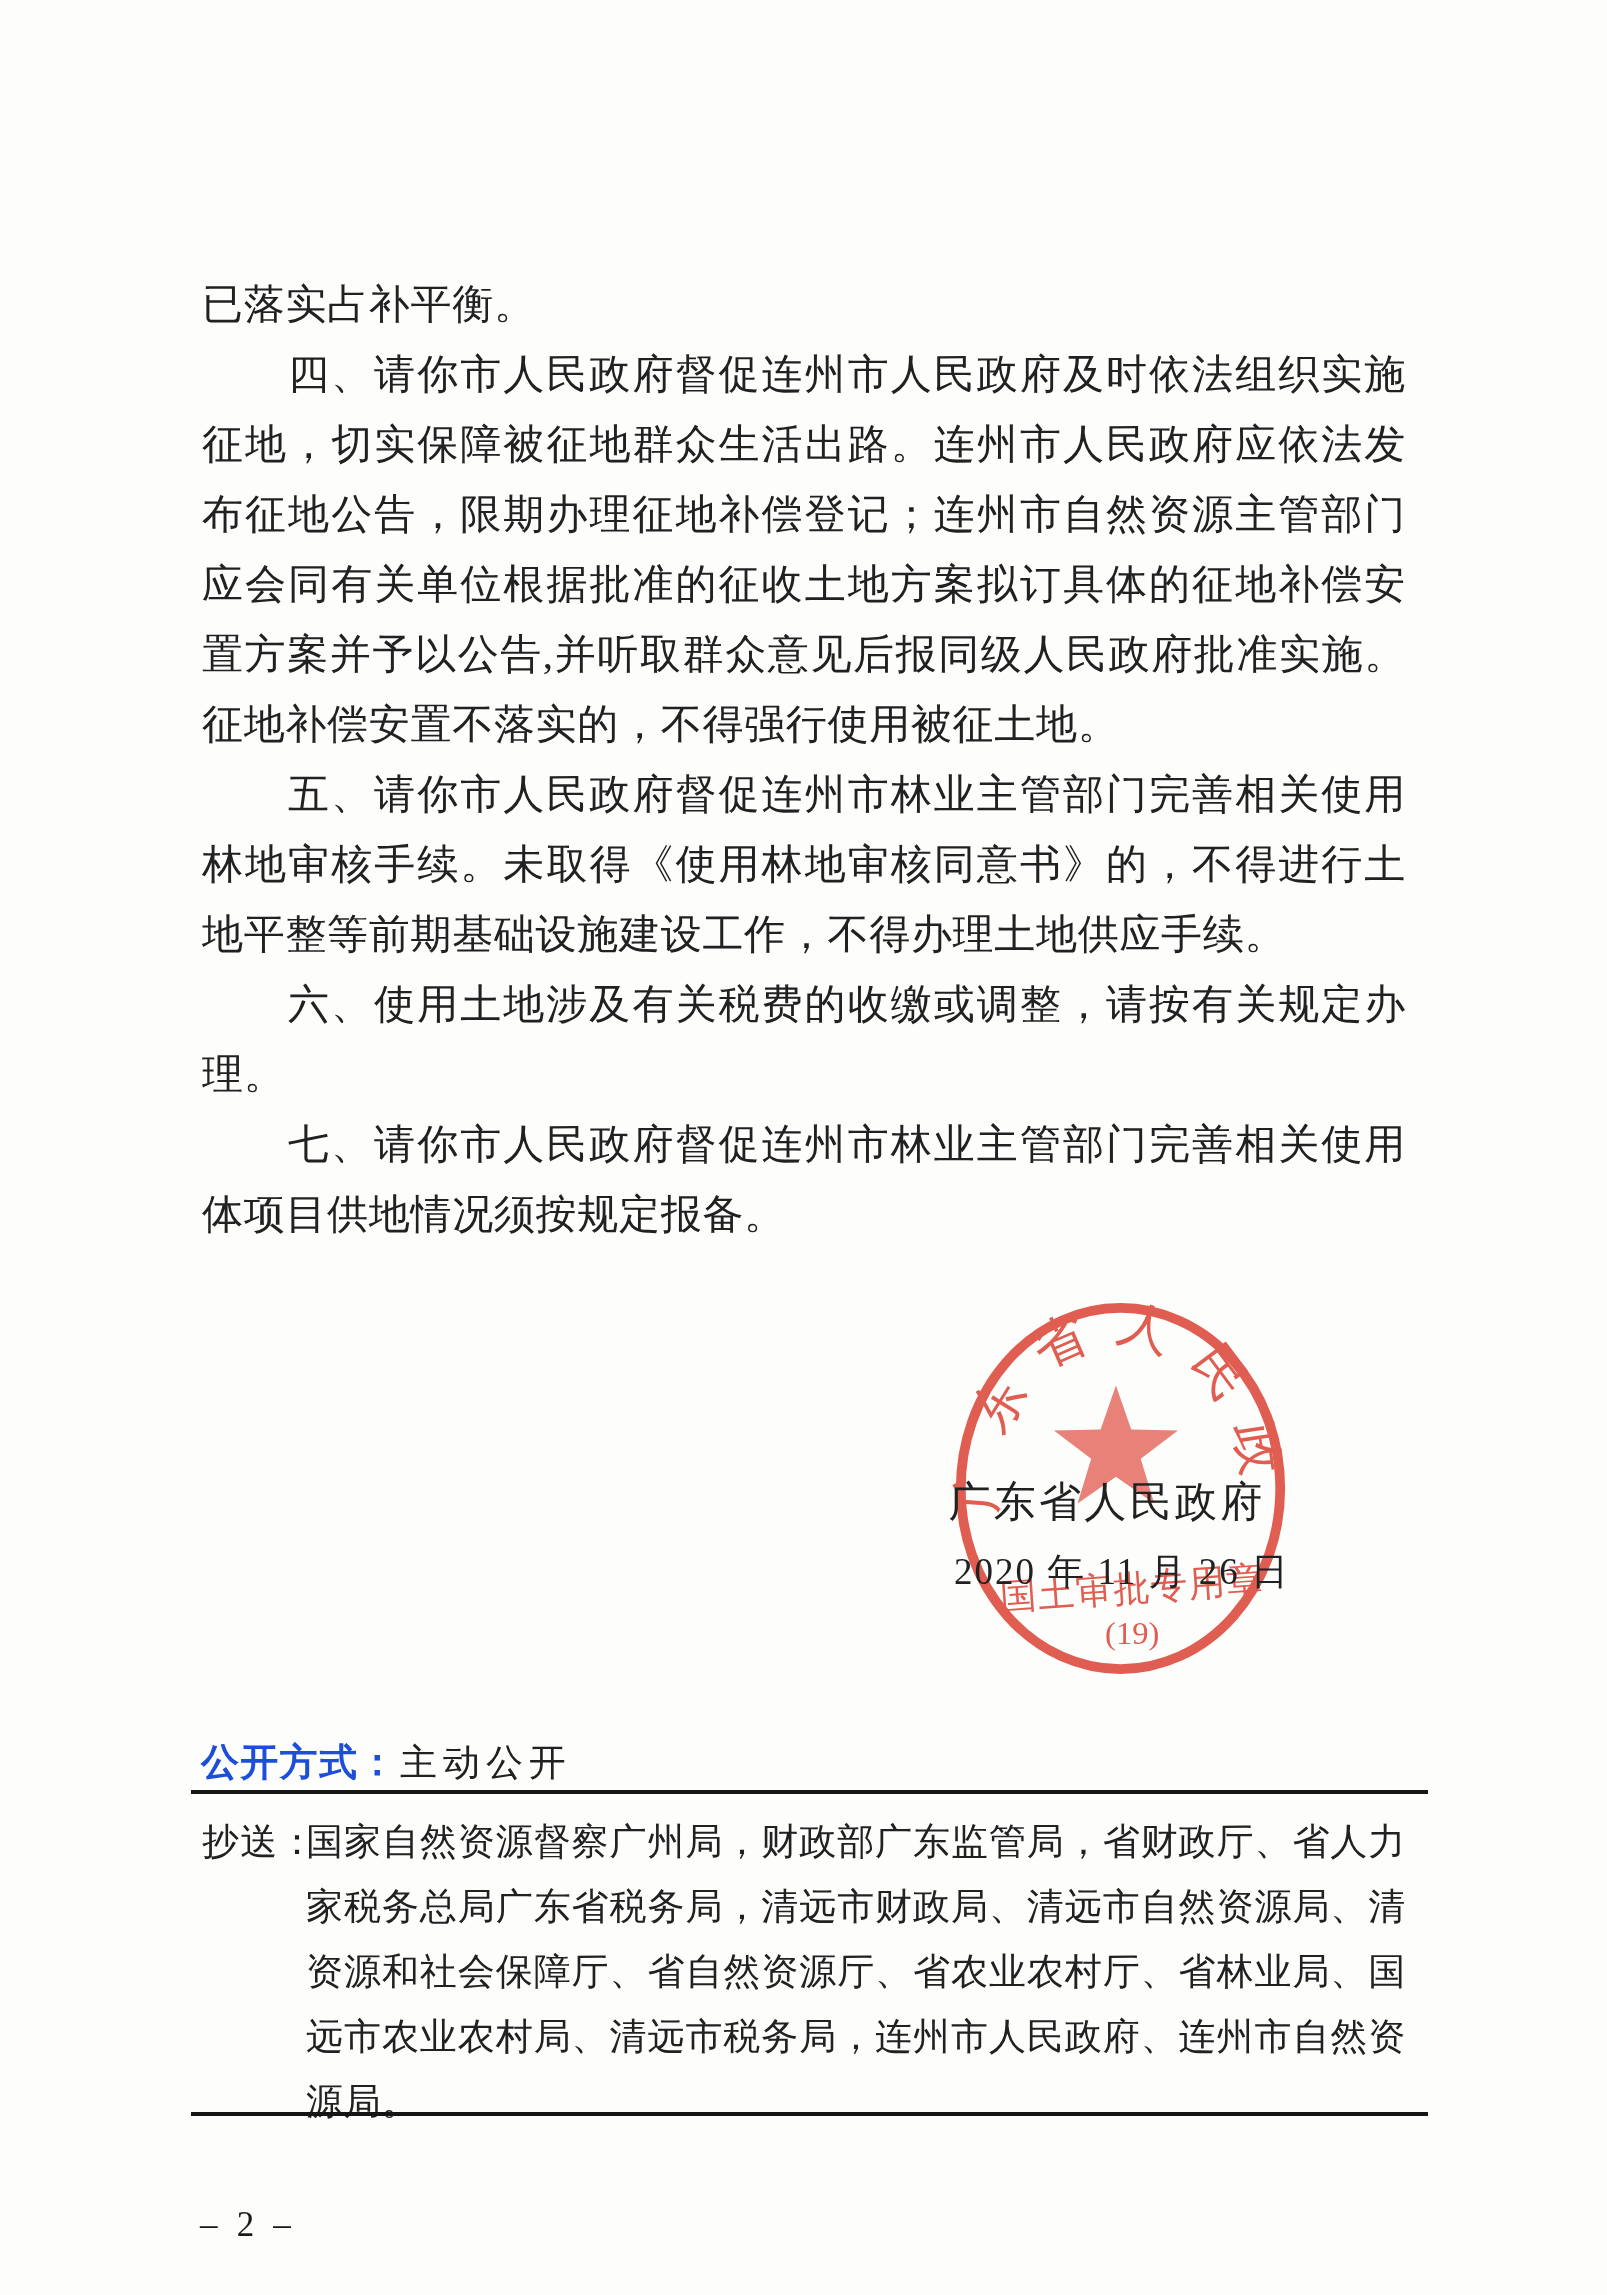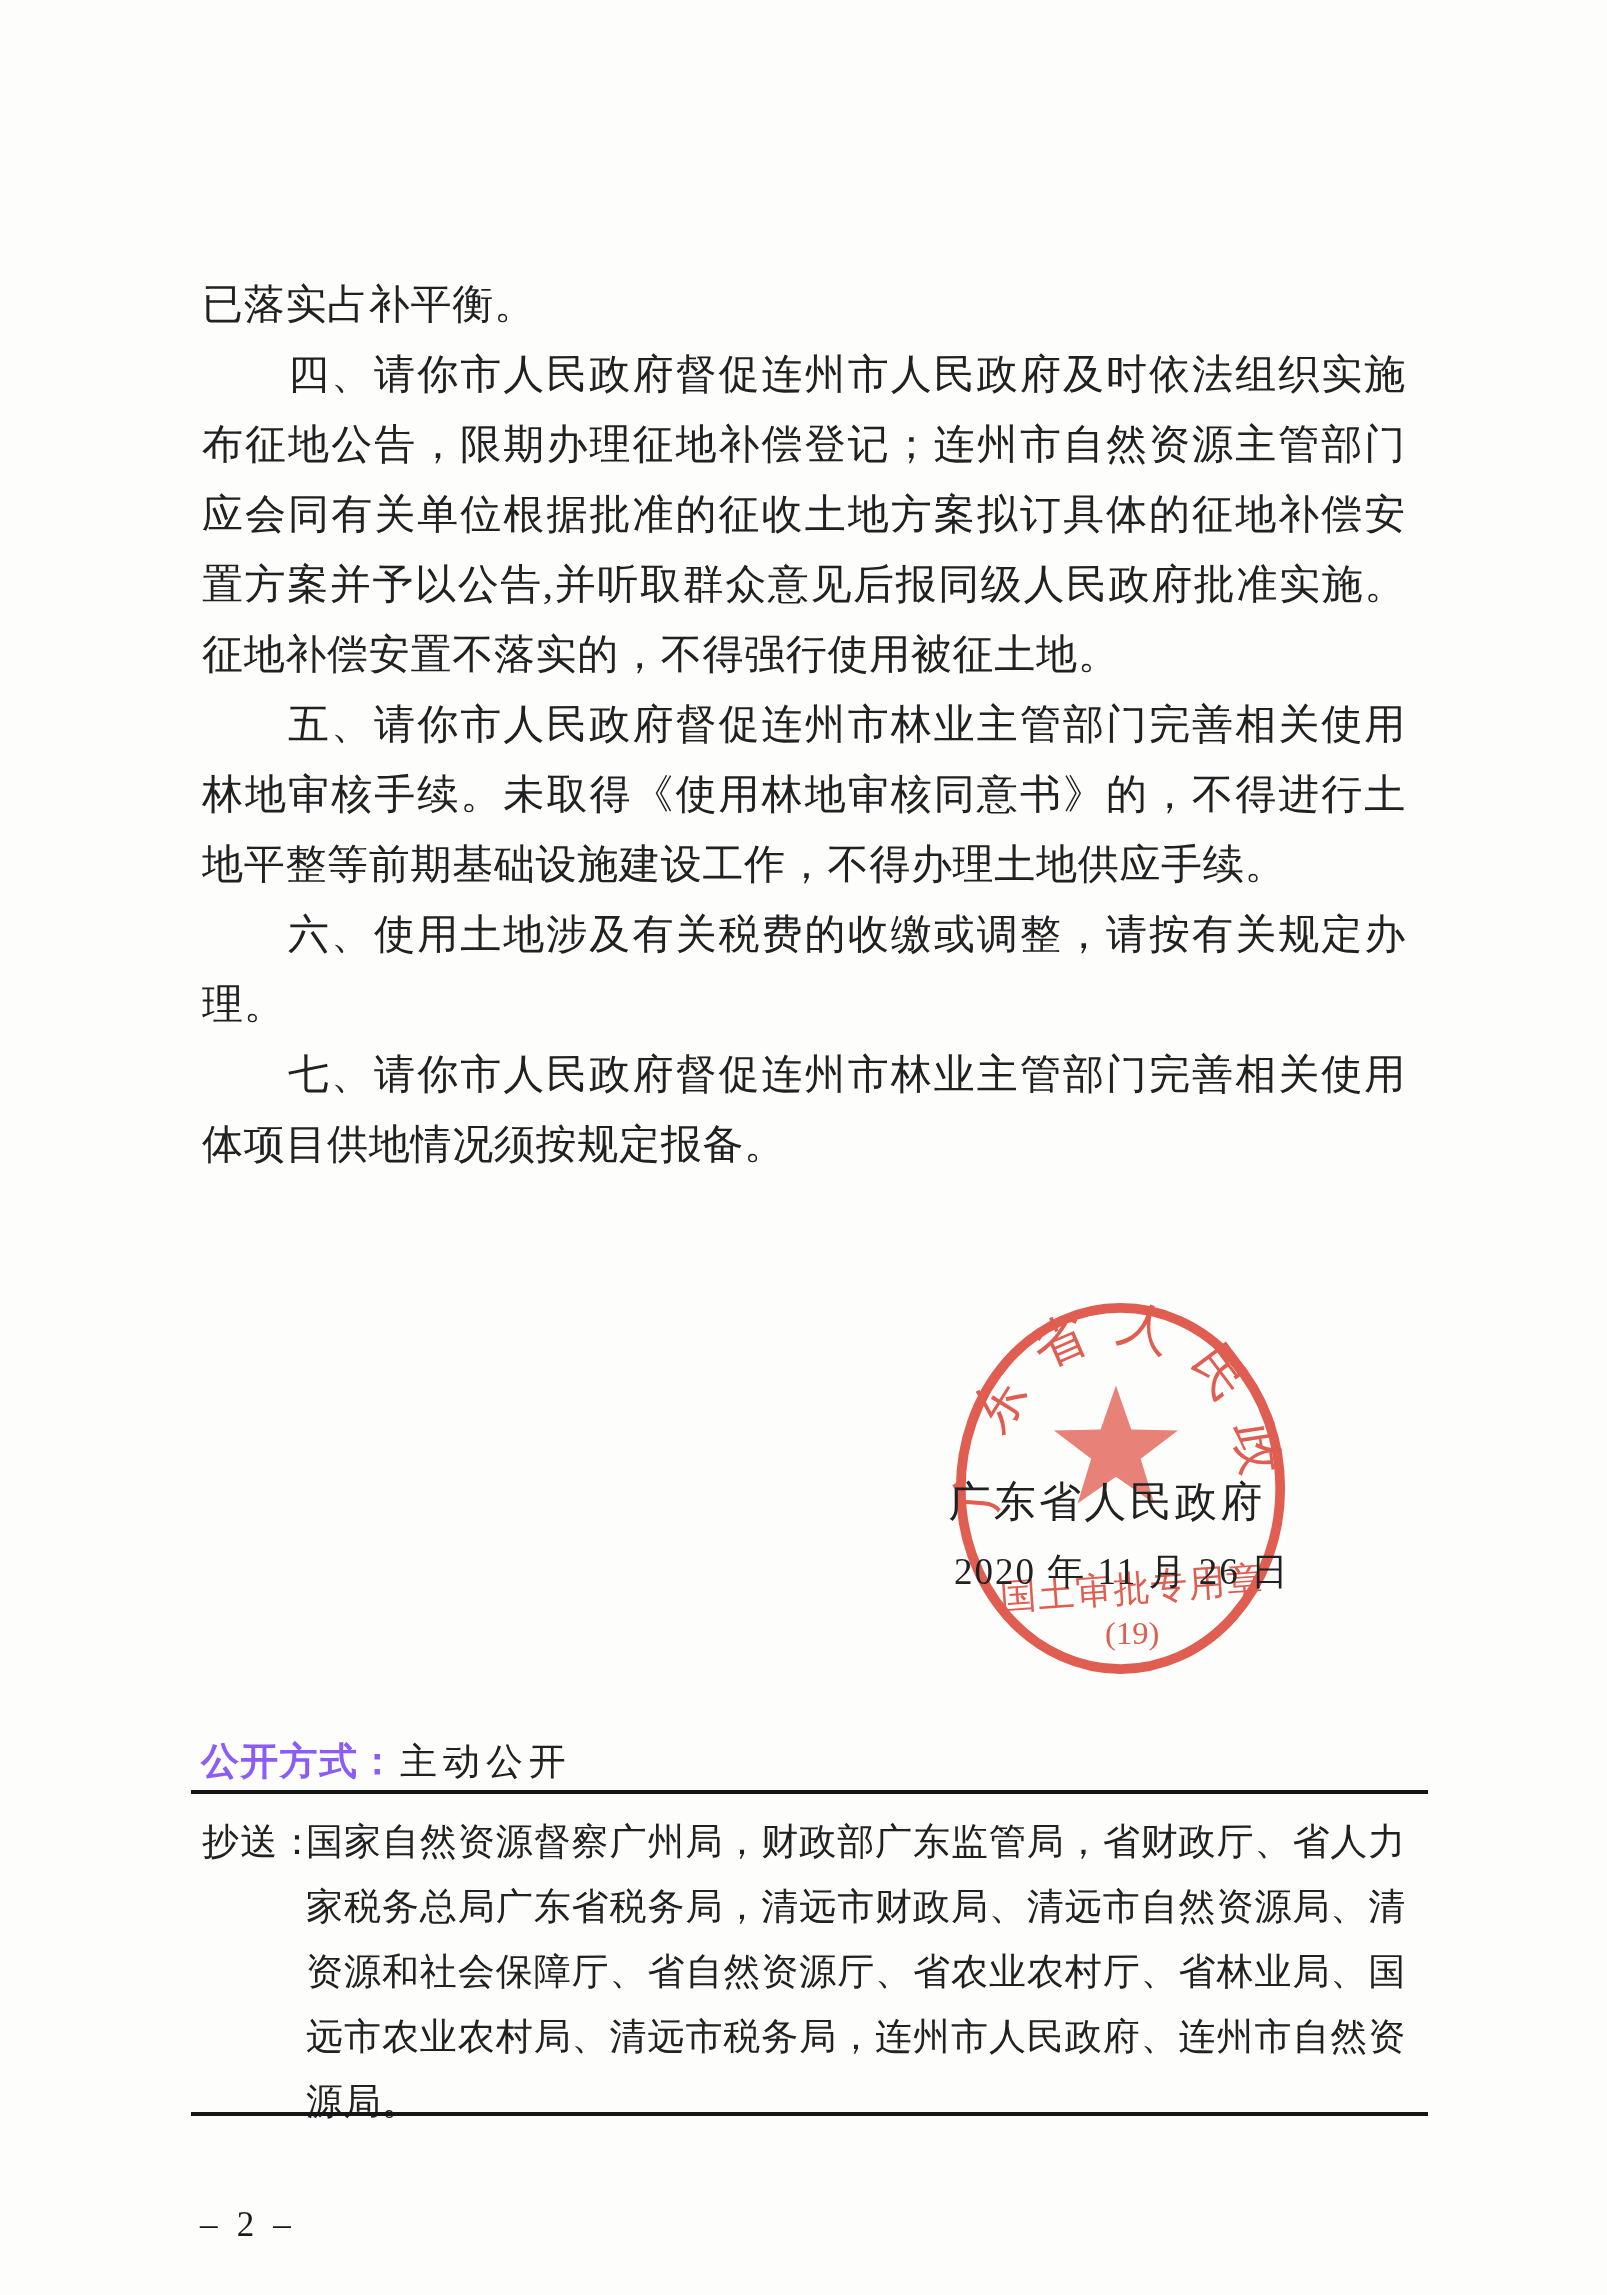--- a/index.html
+++ b/index.html
@@ -19,39 +19,40 @@
     line-height:55px; text-align:center; font-size:42px; letter-spacing:3.3px; z-index:3;
   }
   .sig-date {
     position:absolute; left:909px; top:1546px; width:381px; height:52px;
     line-height:52px; text-align:right; font-size:37px; letter-spacing:2px; z-index:3;
   }
   
   .seal { position:absolute; left:951px; top:1299px; width:339px; height:379px; z-index:2; }
   
   .pub-row { position:absolute; left:201px; top:1737px; height:50px; line-height:50px; white-space:nowrap; }
-  .pub-label { font-family:Liberation Mono, monospace; font-weight:700; font-size:38px; letter-spacing:1.3px; color:#8b5cf6; }
+  .pub-label { font-family:Liberation Sans, sans-serif; font-weight:700; font-size:38px; letter-spacing:1.3px; color:#1d4ed8; }
   .pub-value { font-size:37px; letter-spacing:5.9px; margin-left:2.6px; }
   .rule { position:absolute; left:191px; width:1237px; height:3.9px; background:#151515; }
   .rule-top { top:1790px; }
   .rule-bottom { top:2112px; }
   .cc-block { position:absolute; left:202px; top:1809px; width:1204px; }
   .cc-label { position:absolute; left:0; top:0; height:65px; line-height:65px; font-size:37px; letter-spacing:1.3px; }
   .cc-lines { margin-left:104px; width:1100px; }
   .cc-ln { height:65px; line-height:65px; font-size:37px; white-space:nowrap; letter-spacing:0.7px; }
   .page-num { position:absolute; left:200px; top:2205px; font-size:35px; letter-spacing:5.2px; color:#1a1a1a; }
 </style>
 </head>
 <body>
 
 <div class="page">
 
   <div class="body-block">
     <div class="ln">已落实占补平衡。</div>
     <div class="ln ind jst">四、请你市人民政府督促连州市人民政府及时依法组织实施</div>
+    <div class="ln jst">征地，切实保障被征地群众生活出路。连州市人民政府应依法发</div>
     <div class="ln jst">布征地公告，限期办理征地补偿登记；连州市自然资源主管部门</div>
     <div class="ln jst">应会同有关单位根据批准的征收土地方案拟订具体的征地补偿安</div>
     <div class="ln jst">置方案并予以公告,并听取群众意见后报同级人民政府批准实施。</div>
     <div class="ln">征地补偿安置不落实的，不得强行使用被征土地。</div>
     <div class="ln ind jst">五、请你市人民政府督促连州市林业主管部门完善相关使用</div>
     <div class="ln jst">林地审核手续。未取得《使用林地审核同意书》的，不得进行土</div>
     <div class="ln">地平整等前期基础设施建设工作，不得办理土地供应手续。</div>
     <div class="ln ind jst">六、使用土地涉及有关税费的收缴或调整，请按有关规定办</div>
     <div class="ln">理。</div>
     <div class="ln ind jst">七、请你市人民政府督促连州市林业主管部门完善相关使用</div>

